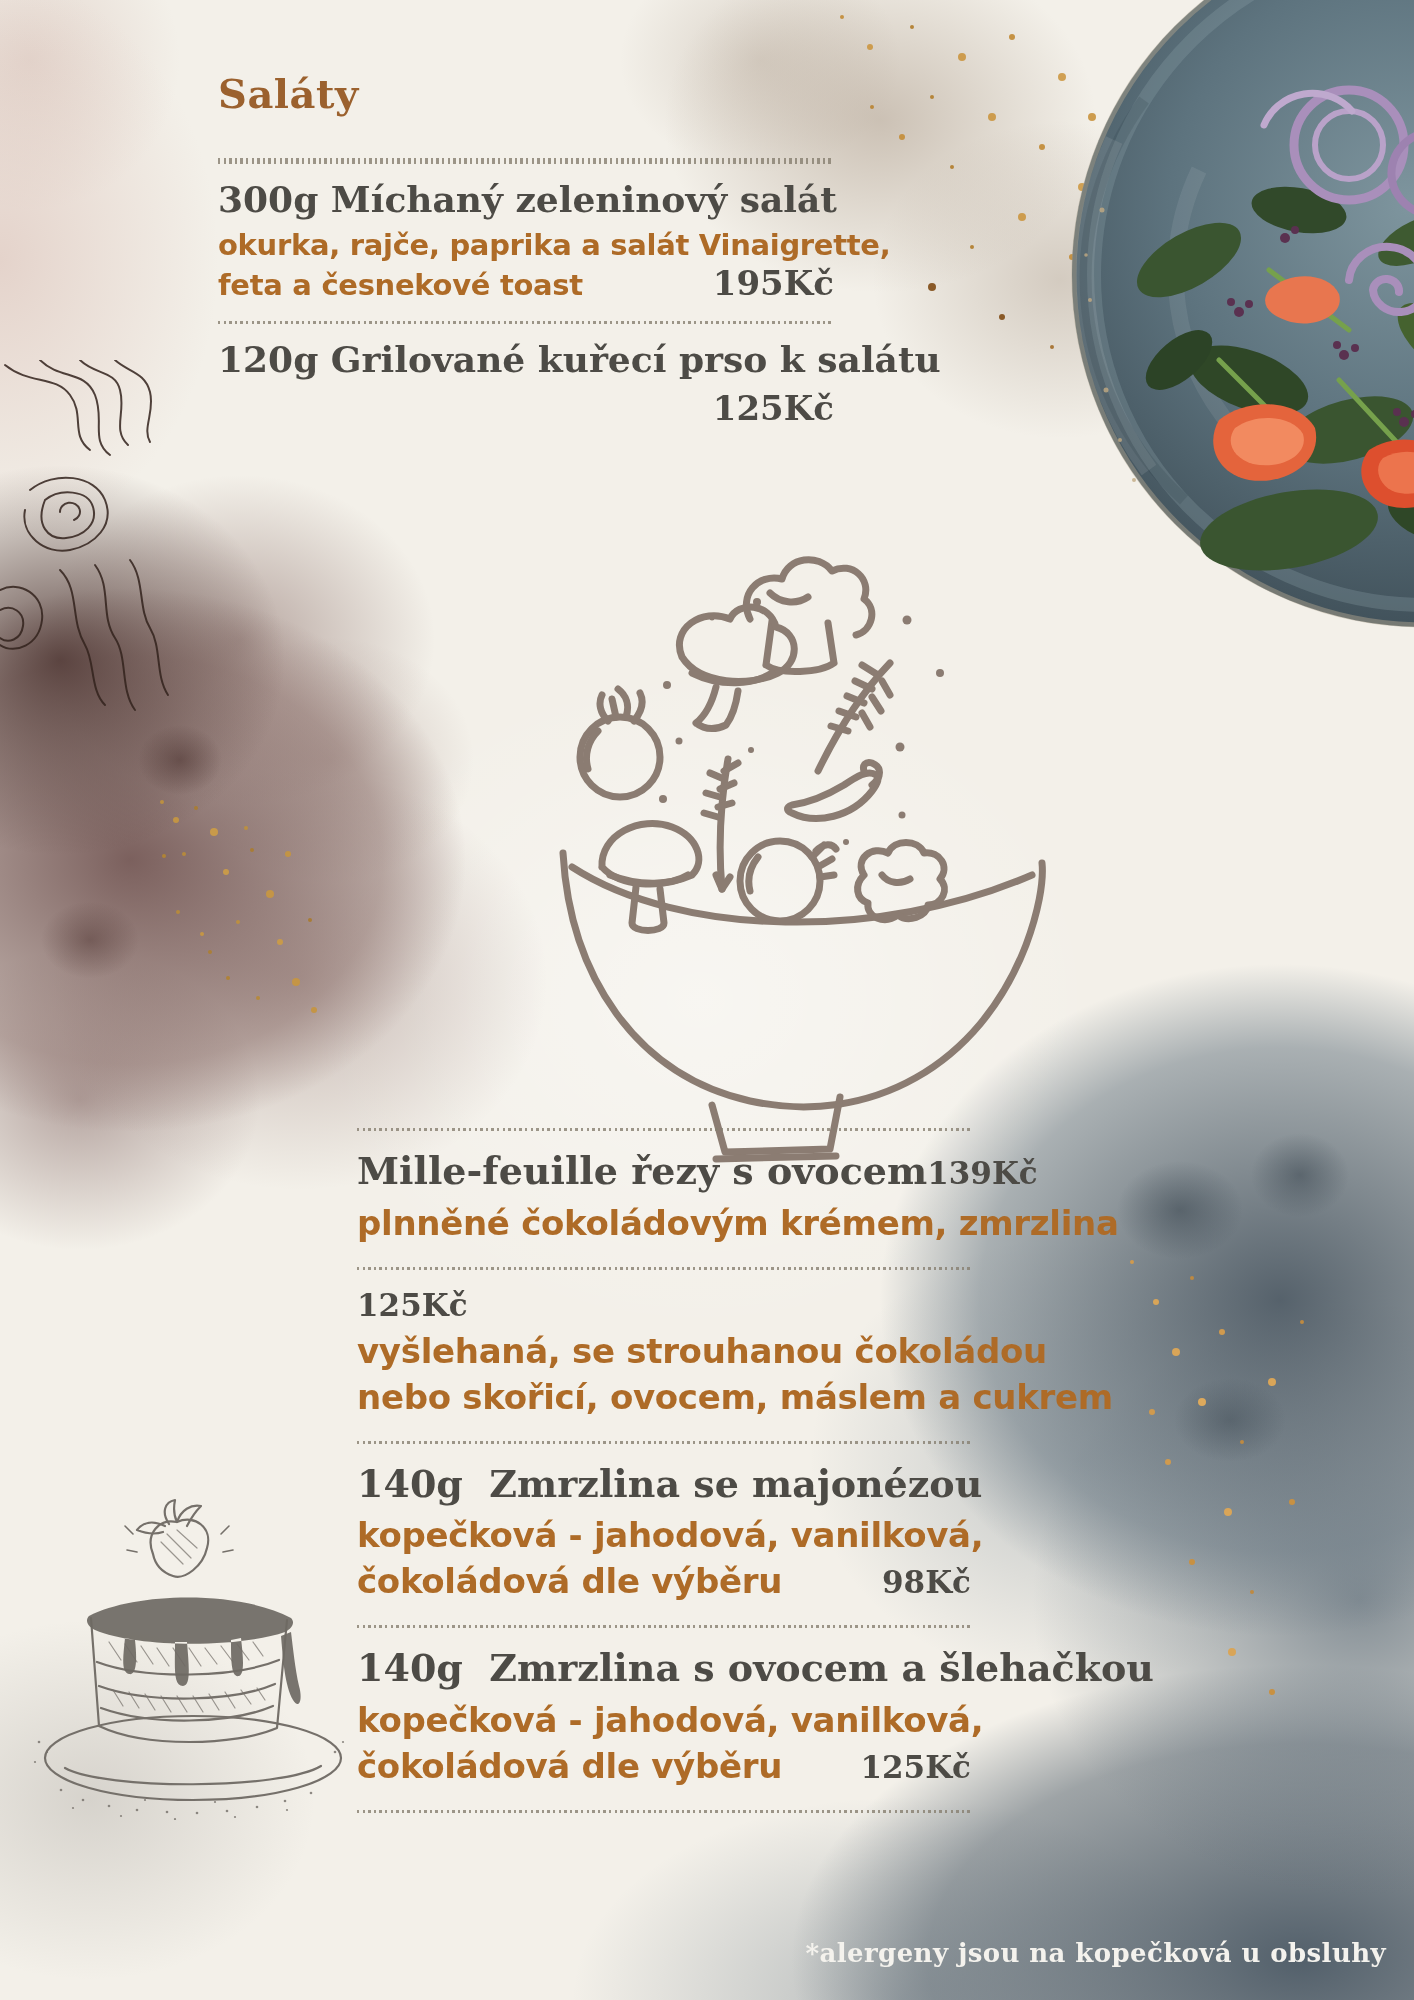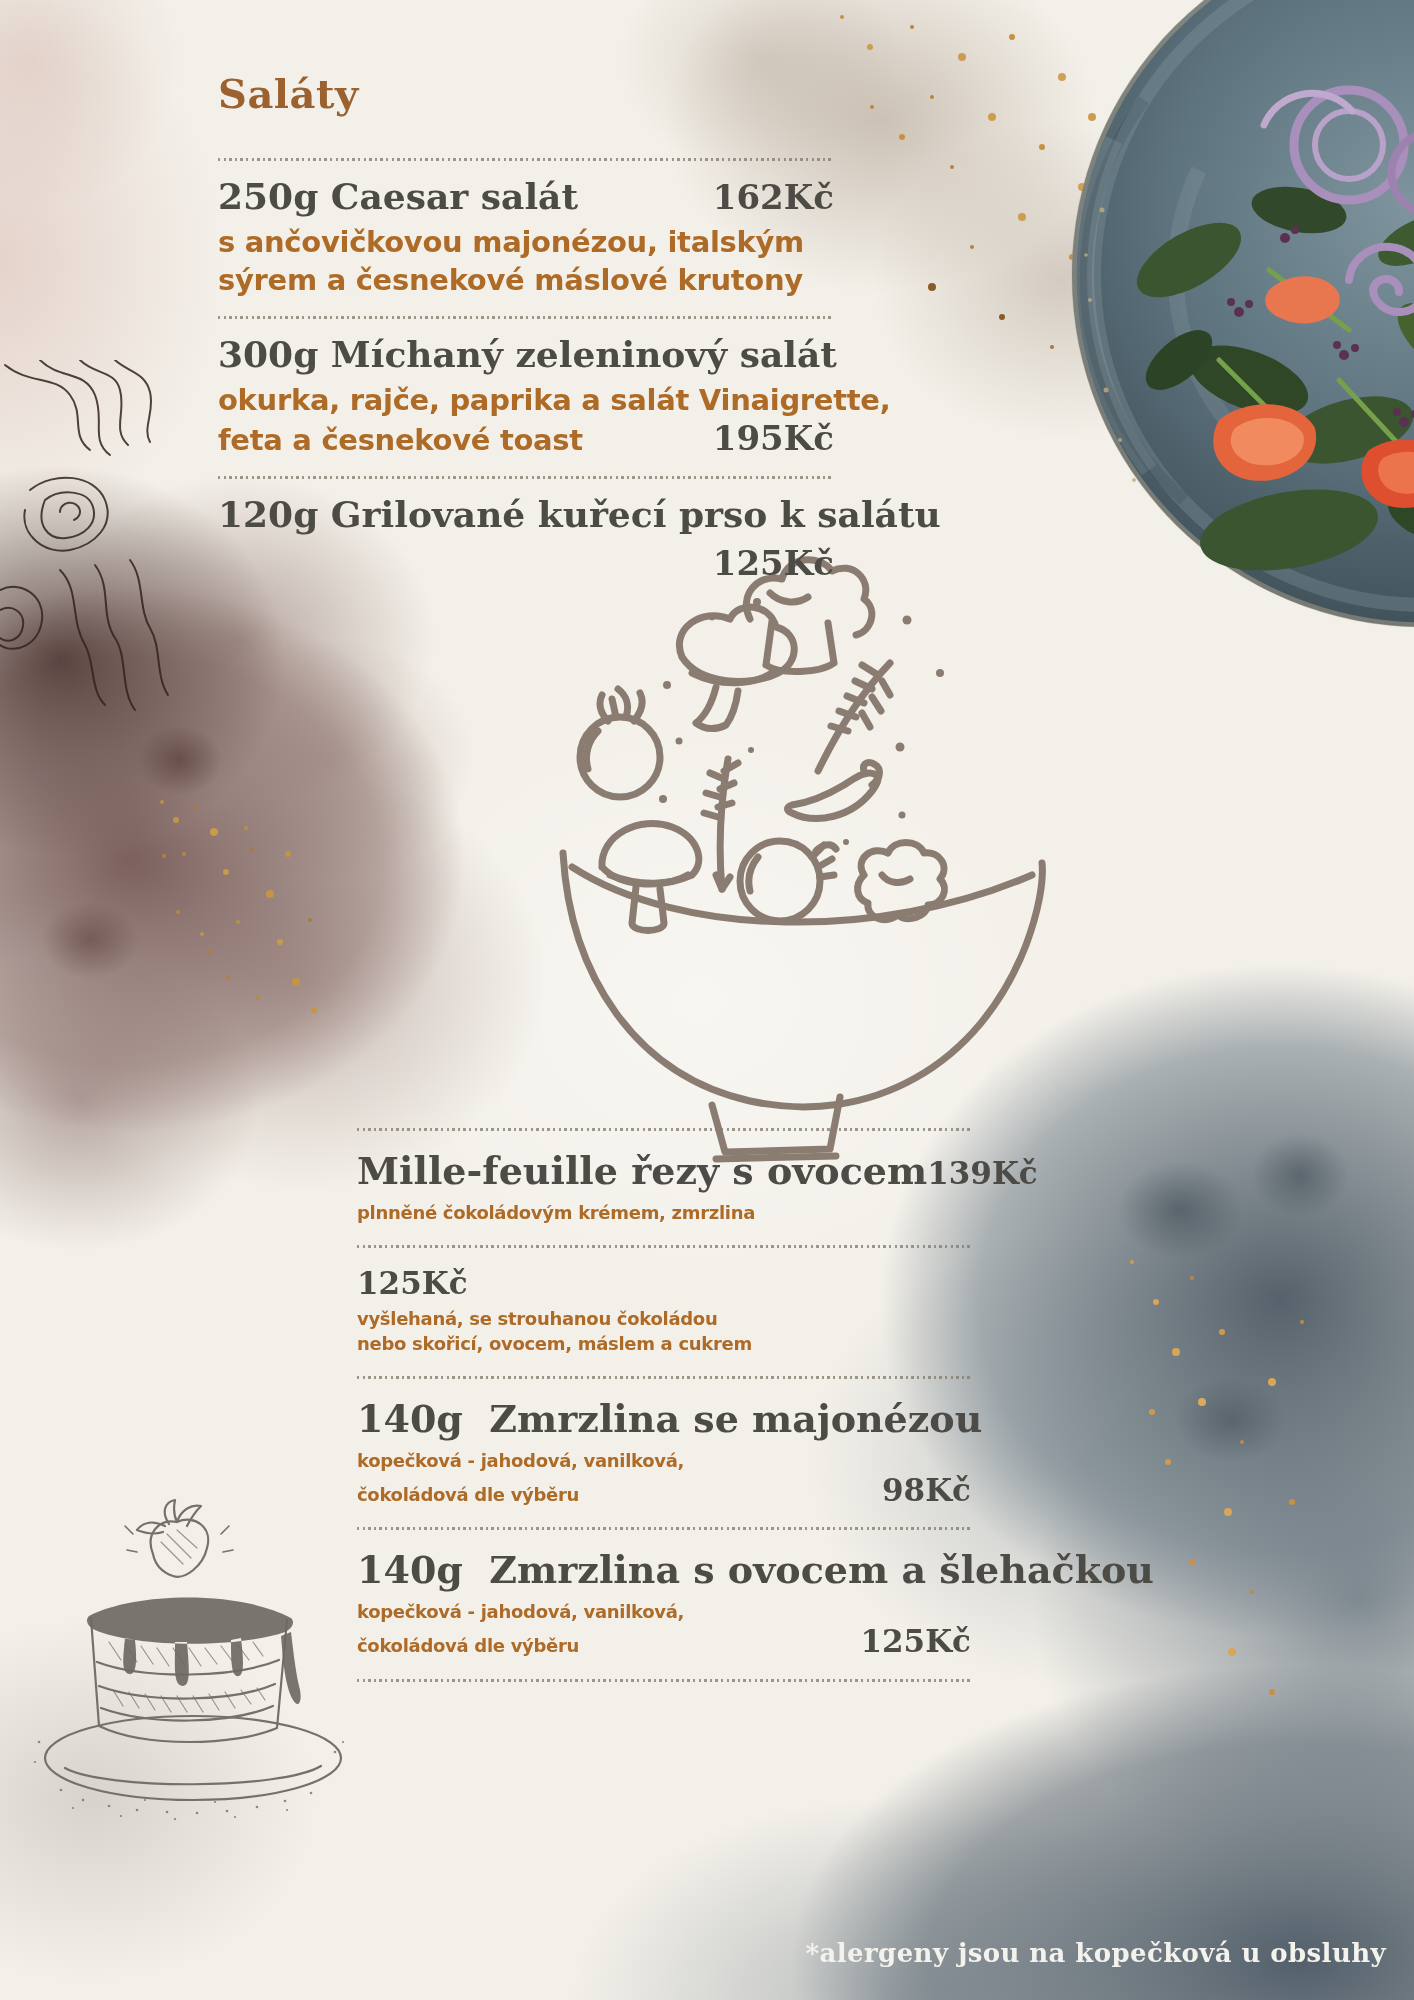--- a/index.html
+++ b/index.html
@@ -76,21 +76,21 @@
   .item{padding:14px 0 16px;}
   #desserts .item{padding:18px 0 20px;}
   .trow{display:flex;justify-content:space-between;align-items:baseline;}
   .ititle{font:700 36px/1.18 "DejaVu Serif",serif;color:var(--title);white-space:pre;}
   #desserts .ititle{font-size:38px;}
   .price{font:700 34px/1.1 "DejaVu Serif",serif;color:var(--title);white-space:pre;}
   #desserts .price{font-size:31px;}
   .drow{display:flex;justify-content:space-between;align-items:baseline;}
   .desc{margin-top:7px;}
   .dline{font:700 29px/1.3 "DejaVu Sans",sans-serif;color:var(--desc);white-space:pre;letter-spacing:-.3px;}
-  #desserts .dline{font-size:18px;line-height:1.35;}
+  #desserts .dline{font-size:34px;line-height:1.35;}
   .prow{text-align:right;margin-top:10px;}
   
   #footer-note{position:absolute;right:28px;top:1938px;font:700 26px/1.2 "DejaVu Serif",serif;color:var(--footer);letter-spacing:.4px;}
 </style>
 </head>
 <body>
 
 <div class="bg"></div>
 <div class="specks" id="specksA"></div>
 <div class="specks" id="specksB"></div>
@@ -273,32 +273,20 @@
       <circle cx="318" cy="252" r="1.1"></circle>
       <circle cx="120" cy="310" r="1.1"></circle>
     <circle cx="190" cy="312" r="1.1"></circle>
   </g>
 </svg>
 
 <section class="menu-col" id="salads">
   <h2>Saláty</h2>
   <div class="items">
       <div class="sep"></div>
-      <div class="item">
-        <div class="trow">
-          <span class="ititle">250g Caesar salát</span>
-          <span class="price">162Kč</span>
-        </div>
-        <div class="drow desc">
-          <span class="dline">s ančovičkovou majonézou, italským</span>
-        </div>
-        <div class="drow">
-          <span class="dline">sýrem a česnekové máslové krutony</span>
-        </div>
-      </div>
       <div class="sep"></div>
       <div class="item">
         <div class="trow">
           <span class="ititle">300g Míchaný zeleninový salát</span>
         </div>
         <div class="drow desc">
           <span class="dline">okurka, rajče, paprika a salát Vinaigrette,</span>
         </div>
         <div class="drow">
           <span class="dline">feta a česnekové toast</span>

